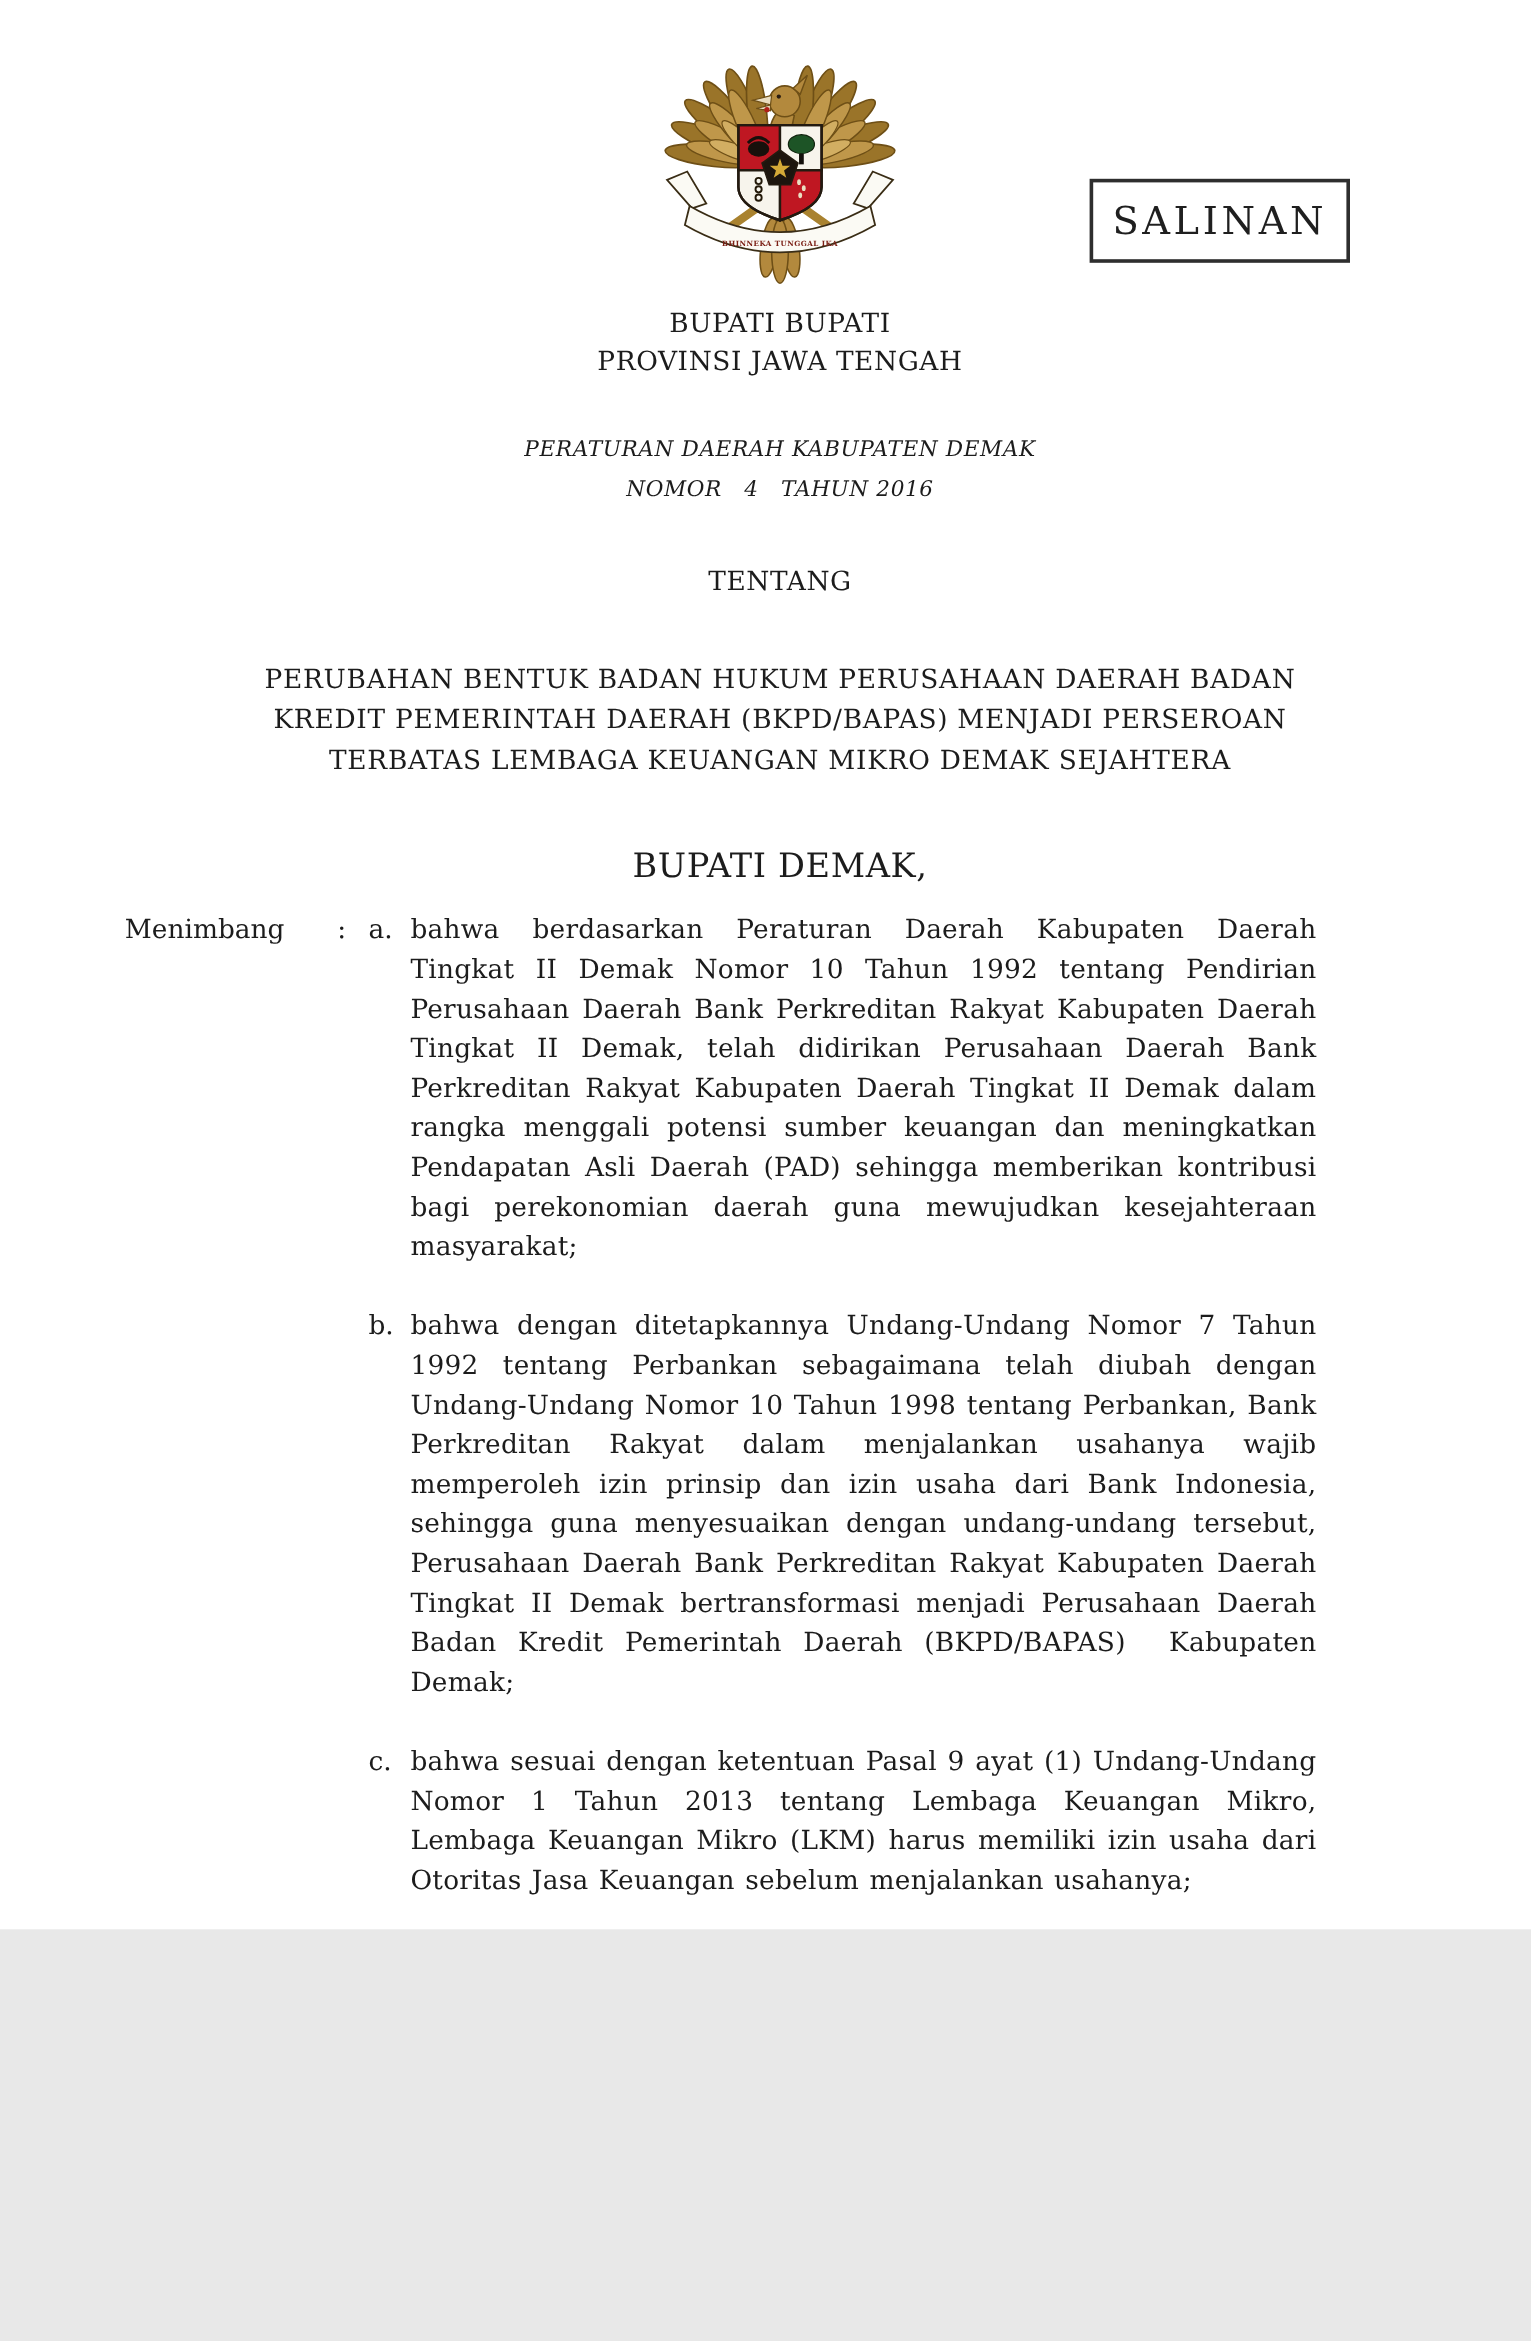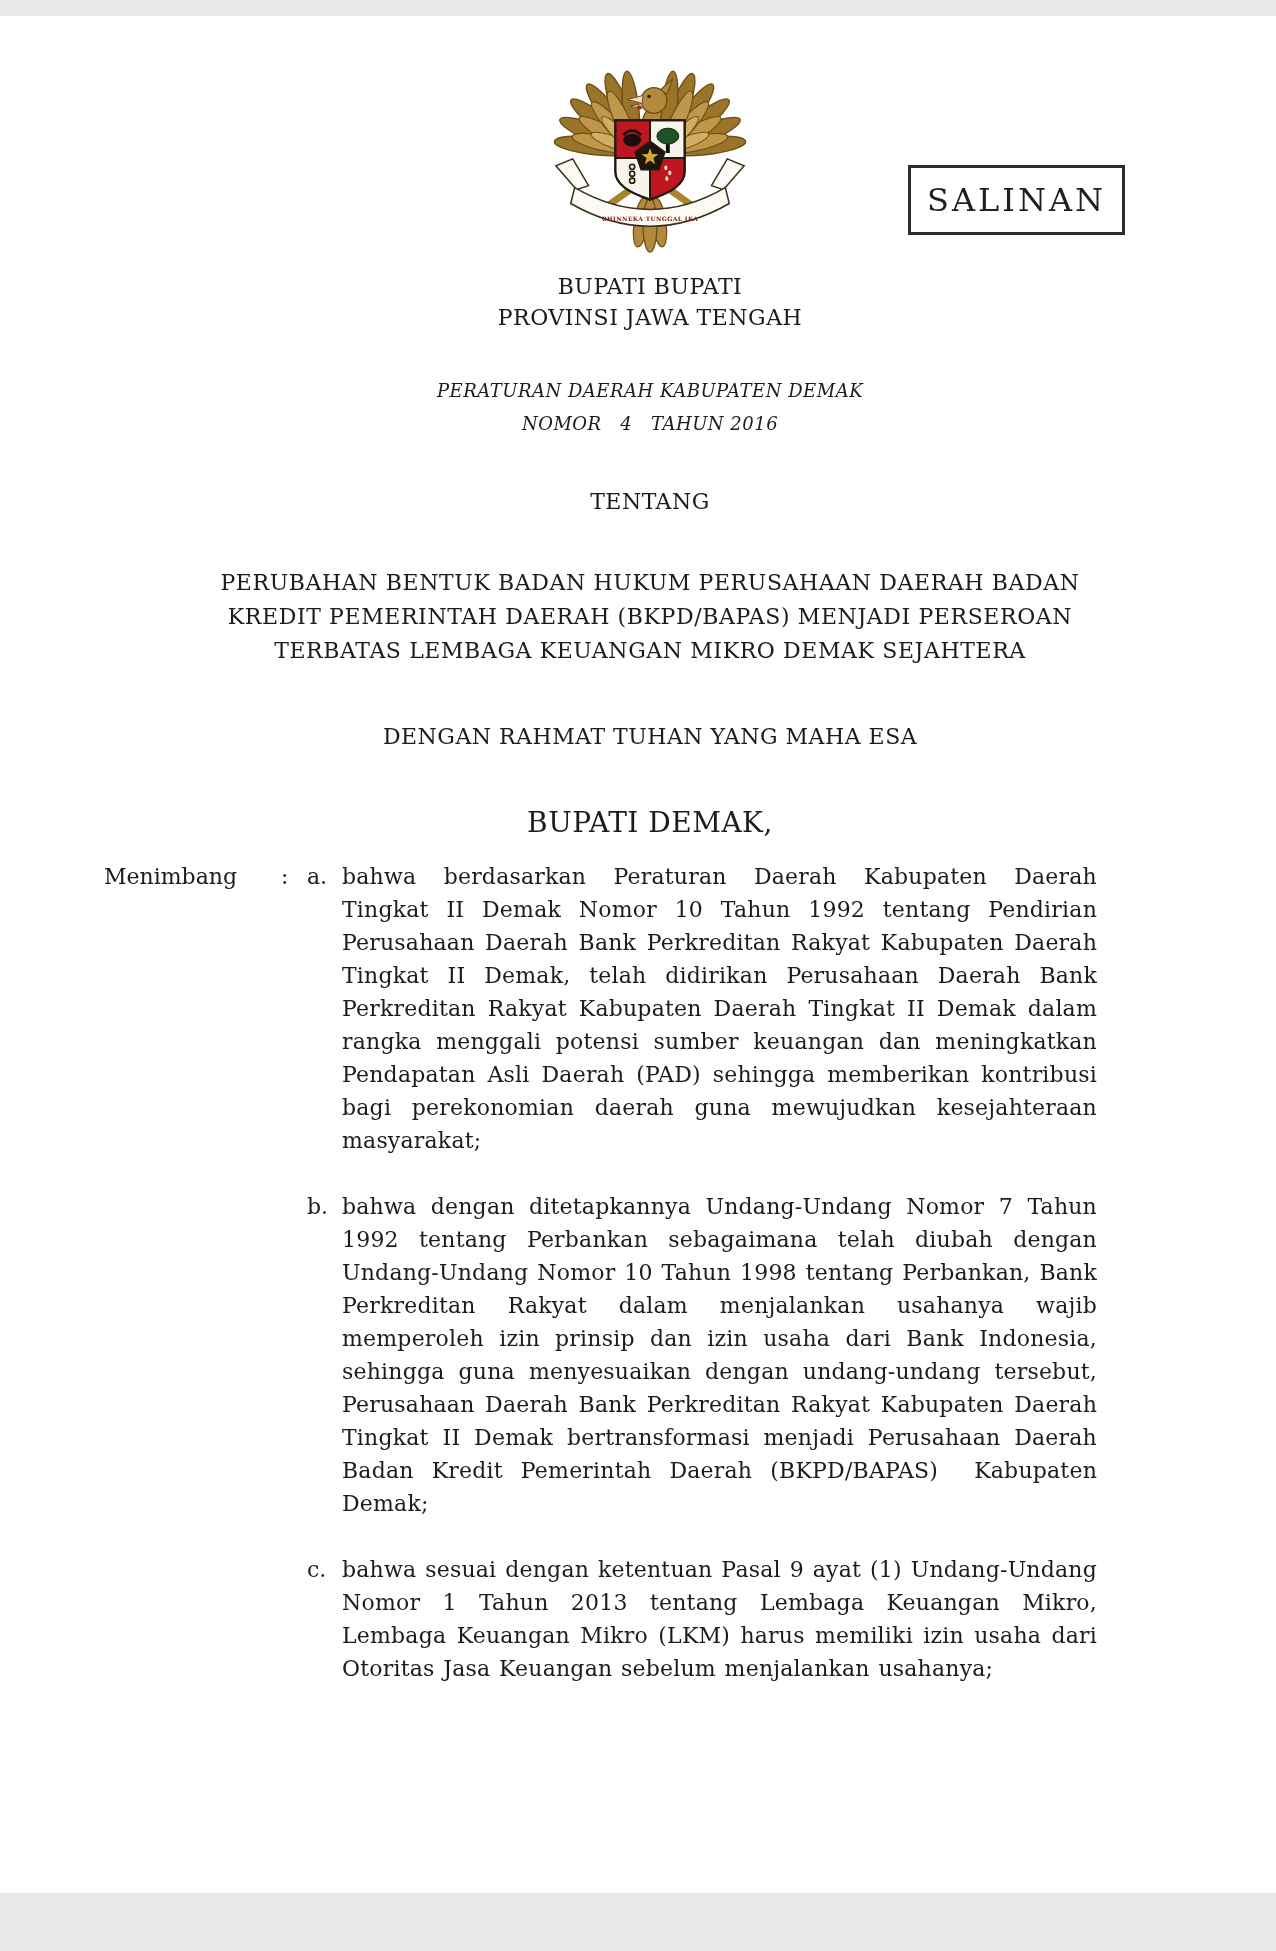--- a/index.html
+++ b/index.html
@@ -1,21 +1,21 @@
 <!DOCTYPE html>
 <html><head>
 <meta charset="utf-8">
 <style>
   * { margin: 0; padding: 0; box-sizing: border-box; }
   html, body { background: #e8e8e8; }
   .page {
     position: relative;
     width: 1276px;
-    height: 1877px;
-    margin: 16px auto;
+    height: 1608px;
+    margin: 0 auto;
     background: #ffffff;
     font-family: "DejaVu Serif", "Liberation Serif", serif;
     color: #1c1c1c;
     overflow: hidden;
   }
   .stamp-box {
     position: absolute;
     left: 908px;
     top: 149px;
     width: 217px;
@@ -197,21 +197,20 @@
 
     <div class="reg-block">
       <div class="reg-line">PERATURAN DAERAH KABUPATEN DEMAK</div>
       <div class="reg-line reg-number">NOMOR   4   TAHUN 2016</div>
     </div>
 
     <div class="tentang">TENTANG</div>
 
     <div class="subject">PERUBAHAN BENTUK BADAN HUKUM PERUSAHAAN DAERAH BADAN KREDIT PEMERINTAH DAERAH (BKPD/BAPAS) MENJADI PERSEROAN TERBATAS LEMBAGA KEUANGAN MIKRO DEMAK SEJAHTERA</div>
 
-    <div class="invocation">DENGAN RAHMAT TUHAN YANG MAHA ESA</div>
 
     <div class="authority">BUPATI DEMAK,</div>
   </div>
 
   <div class="considering">
     <div class="c-label">Menimbang</div>
     <div class="c-colon">:</div>
     <div class="c-items">
       <div class="c-item">
         <div class="c-marker">a.</div>

